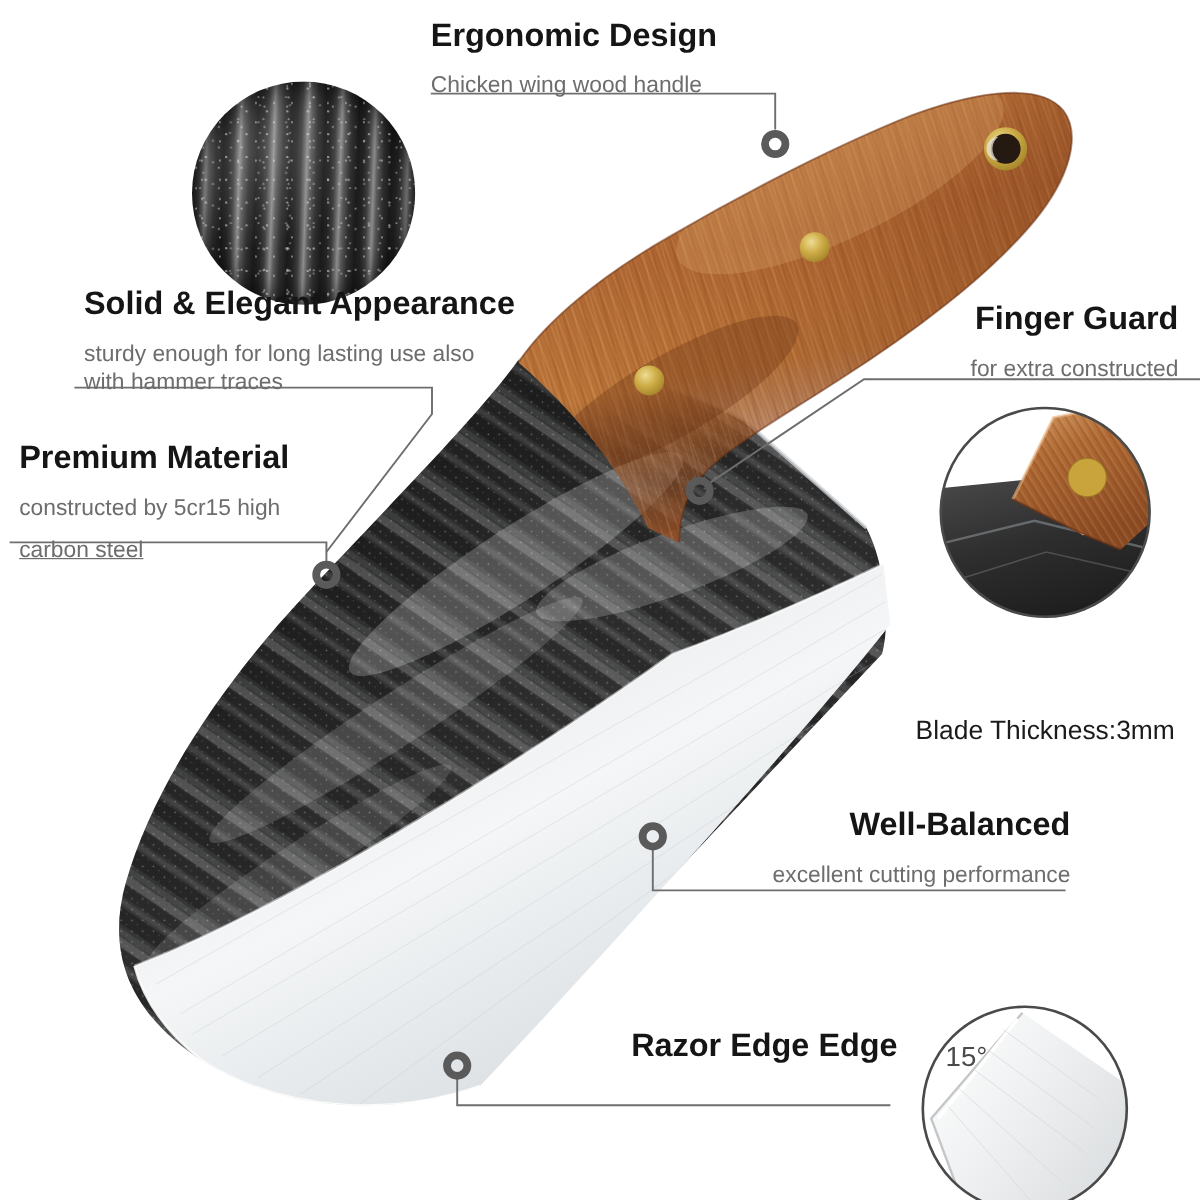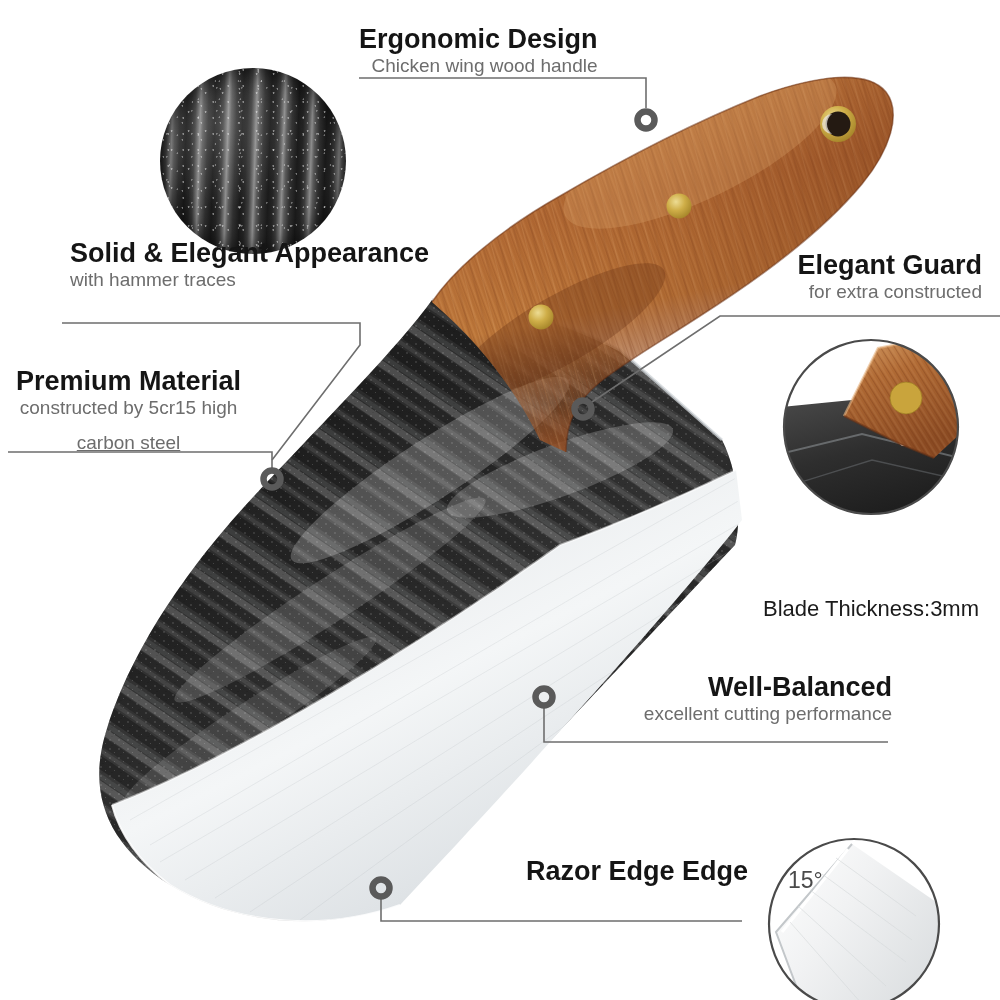--- a/index.html
+++ b/index.html
@@ -16,21 +16,21 @@
     color:#151515;
     line-height:1.12;
     white-space:nowrap;
   }
   .c-sub{
     font-family:"Liberation Sans",sans-serif;
     font-weight:normal;
     font-size:19px;
     color:#6d6d6d;
     line-height:1.22;
-    margin-top:0;
+    margin-top:16px;
   }
   .c-sub.nowrap{white-space:nowrap;}
   .align-right{text-align:right;}
   .align-left{text-align:left;}
 
   .plain-label{
     position:absolute;
     font-family:"Liberation Sans",sans-serif;
     font-size:22px;
     color:#1b1b1b;
@@ -318,38 +318,39 @@
         <line x1="56" y1="38" x2="146" y2="104"></line>
         <line x1="44" y1="54" x2="140" y2="126"></line>
         <line x1="32" y1="70" x2="120" y2="150"></line>
         <line x1="24" y1="86" x2="96" y2="168"></line>
       </g>
     </g>
     <circle cx="88" cy="88" r="85" fill="none" stroke="#4a4a4a" stroke-width="2.2"></circle>
     <text x="22" y="52" font-family="Liberation Sans, sans-serif" font-size="23" fill="#4a4a4a">15°</text>
   </svg>
 
-  <div class="callout align-left" style="left:359px;top:24px;text-align:right;">
+  <div class="callout align-left" style="left:359px;top:14px;">
     <div class="c-title">Ergonomic Design</div>
     <div class="c-sub nowrap">Chicken wing wood handle</div>
   </div>
 
   <div class="callout align-left" style="left:70px;top:238px;">
     <div class="c-title">Solid &amp; Elegant Appearance</div>
+    <div class="c-sub nowrap">sturdy enough for long lasting use also</div>
     <div class="c-sub nowrap" style="margin-top:0;">with hammer traces</div>
   </div>
 
-  <div class="callout align-left" style="left:16px;top:366px;text-align:center;">
+  <div class="callout align-left" style="left:16px;top:366px;">
     <div class="c-title">Premium Material</div>
     <div class="c-sub nowrap">constructed by 5cr15  high</div>
     <div class="c-sub nowrap" style="margin-top:12px;text-decoration:underline;">carbon steel</div>
   </div>
 
   <div class="callout align-right" style="right:18px;top:250px;">
-    <div class="c-title">Elegant Guard</div>
+    <div class="c-title">Finger Guard</div>
     <div class="c-sub nowrap">for extra constructed</div>
   </div>
 
   <div class="callout align-right" style="right:108px;top:672px;">
     <div class="c-title">Well-Balanced</div>
     <div class="c-sub nowrap">excellent cutting performance</div>
   </div>
 
   <div class="callout align-right" style="right:252px;top:856px;">
     <div class="c-title">Razor Edge Edge</div>

